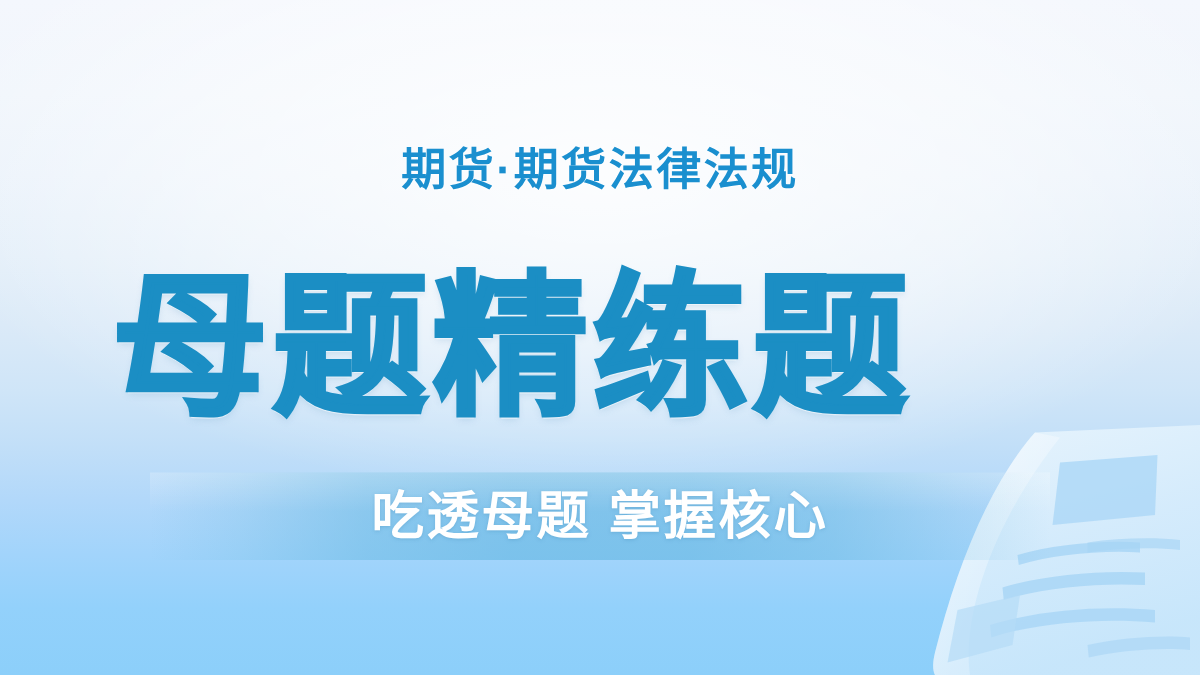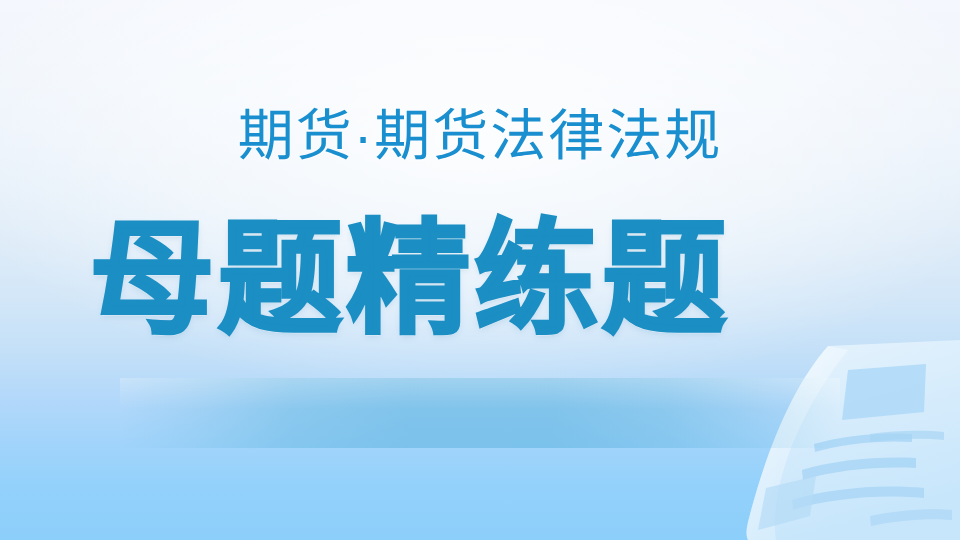--- a/index.html
+++ b/index.html
@@ -60,24 +60,24 @@
   }
   .paper-wrap svg { display: block; width: 100%; height: 100%; }
 
   
   .title {
     position: absolute;
     top: 104px;
     left: 0;
     width: 960px;
     text-align: center;
-    font-size: 56px;
+    font-size: 36px;
     line-height: 64px;
     letter-spacing: 2px;
-    font-weight: 400;
+    font-weight: 700;
     color: #1a8fcf;
     white-space: nowrap;
     text-shadow: 0 1px 2px rgba(255,255,255,0.85);
   }
 
   
   .headline {
     position: absolute;
     top: 214px;
     left: 0;
@@ -172,14 +172,15 @@
       <path d="M 36 148 L 86 136 L 80 176 L 28 190 Z" fill="#b5dbf7" opacity="0.7"></path>
     </svg>
   </div>
 
   <div class="title">期货·期货法律法规</div>
 
   <div class="headline">母题精练题</div>
 
   <div class="band"></div>
 
+  <div class="subtitle">吃透母题 掌握核心</div>
 
 </div>
 
 </body></html>

